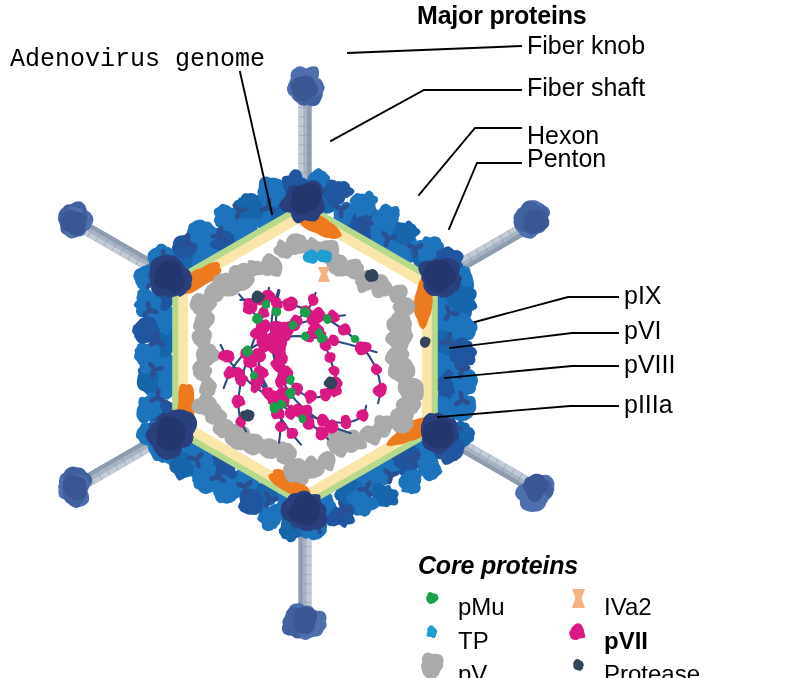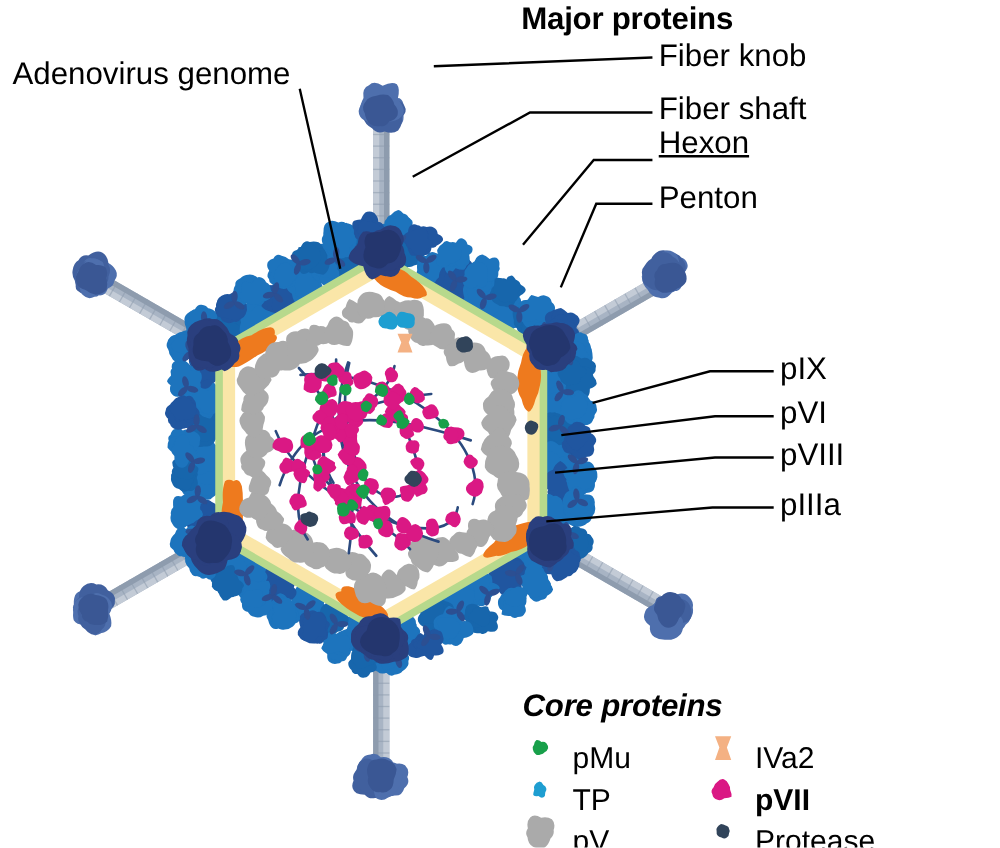--- a/index.html
+++ b/index.html
@@ -1195,24 +1195,24 @@
       </g>
       <g fill="#31445A">
         <path d="M581.2,670.2 Q579.4,671.4 577.2,669.9 Q575.0,669.6 574.1,668.4 Q573.0,667.0 573.3,665.1 Q572.7,662.9 573.8,661.7 Q574.7,660.0 576.8,659.1 Q578.8,659.1 580.5,660.4 Q583.0,661.0 583.2,663.0 Q584.4,664.8 583.2,666.8 Q583.4,668.9 581.2,670.2Z"></path>
       </g>
     </svg>
 
   <div class="hdr" id="hdr-major" style="left: 417px; top: 3px;">Major proteins</div>
   <div class="hdr" id="hdr-core" style="left: 418px; top: 553px; font-style: italic;">Core proteins</div>
 
   <div id="text-layer">
-      <div class="lbl" style="left: 10px; top: 47px;">Adenovirus genome</div>
+      <div class="lbl" style="left: 10px; top: 47px; font-family: Liberation Mono, monospace;">Adenovirus genome</div>
       <div class="lbl" style="left: 527px; top: 33px;">Fiber knob</div>
       <div class="lbl" style="left: 527px; top: 75px;">Fiber shaft</div>
-      <div class="lbl" style="left: 527px; top: 102px; text-decoration: underline;">Hexon</div>
+      <div class="lbl" style="left: 527px; top: 123px;">Hexon</div>
       <div class="lbl" style="left: 527px; top: 146px;">Penton</div>
       <div class="lbl" style="left: 624px; top: 283px;">pIX</div>
       <div class="lbl" style="left: 624px; top: 318px;">pVI</div>
       <div class="lbl" style="left: 624px; top: 352px;">pVIII</div>
       <div class="lbl" style="left: 624px; top: 392px;">pIIIa</div>
       <div class="legend-lbl" style="left: 458px; top: 585px;">pMu</div>
       <div class="legend-lbl" style="left: 458px; top: 619px;">TP</div>
       <div class="legend-lbl" style="left: 458px; top: 652px;">pV</div>
       <div class="legend-lbl" style="left: 604px; top: 585px;">IVa2</div>
       <div class="legend-lbl" style="left: 604px; top: 619px; font-weight: bold;">pVII</div>

